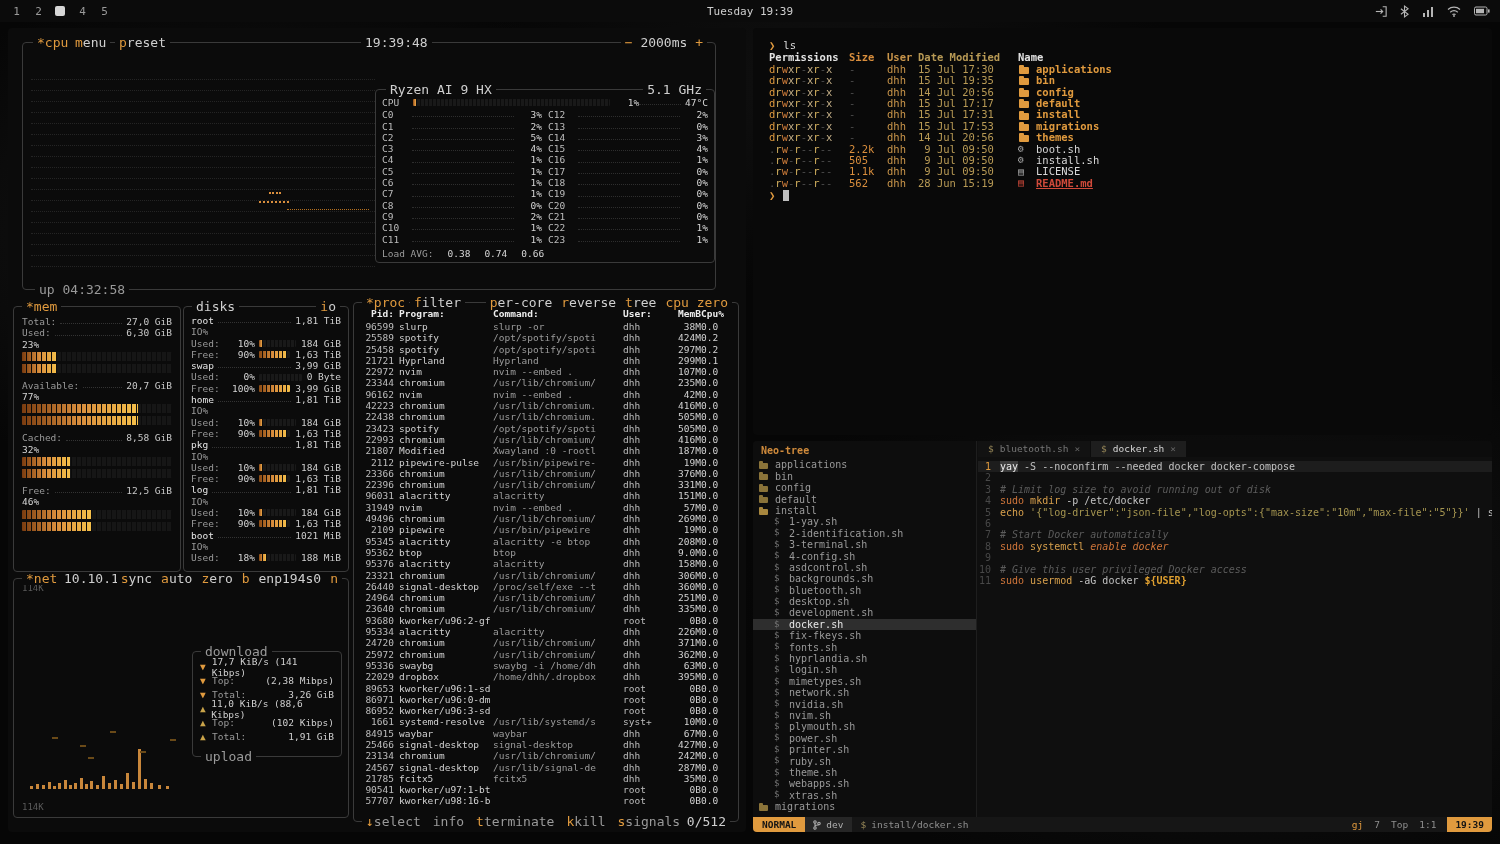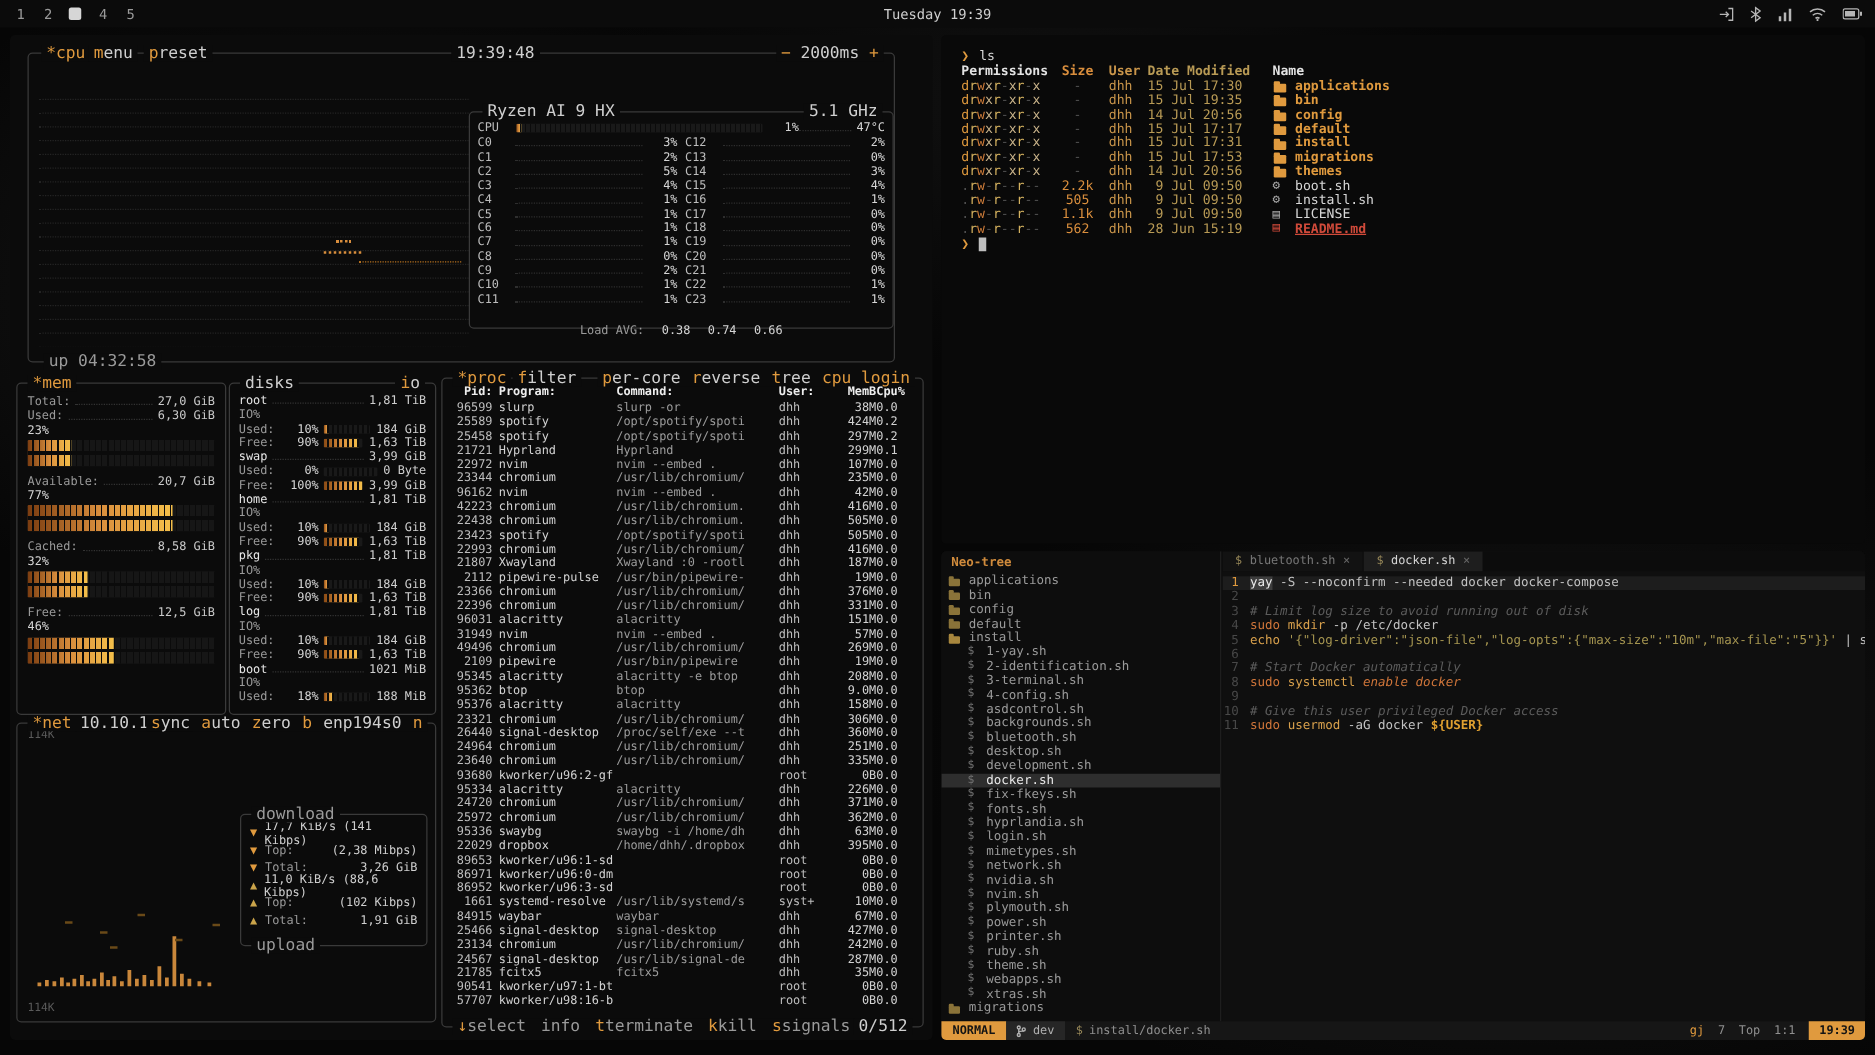--- a/index.html
+++ b/index.html
@@ -45,21 +45,21 @@
 .cp{width:24px;text-align:right;color:#d5d5d5}
 .cmeter{flex:1;margin:0 4px;border-bottom:1px dotted #2e2e2e;height:5px}
 .meter{position:relative;height:7px;background:#191919;border-radius:1px;overflow:hidden}
 .meter>i{display:block;height:100%;background:linear-gradient(90deg,#8a4a14,#d98e3d,#f5c04a)}
 .meter::after{content:"";position:absolute;inset:0;background:repeating-linear-gradient(90deg,transparent 0 3px,#0b0b0b 3px 4px)}
 .mainmeter{flex:1;margin:0 5px}
 .tspark{width:42px;border-bottom:1px dotted #2e2e2e;height:5px;margin-right:4px}
 .ctemp{color:#d5d5d5}
 #coregrid{display:flex;gap:6px;margin-top:1px}
 .ccol{flex:1}
-.loadrow{display:flex;justify-content:center;gap:14px;margin-top:14px;color:#d5d5d5}
+.loadrow{display:flex;gap:14px;margin-top:3px;color:#d5d5d5}
 
 #membox{padding:9px 8px 4px}
 .mrow{display:flex;align-items:center;height:11.3px}
 .mpct{height:11.3px;color:#d5d5d5}
 .bigmeter{position:relative;height:21px;background:#161616;border-radius:1px;overflow:hidden;margin:2px 0 7px}
 .bigmeter>i{display:block;height:100%;background:linear-gradient(90deg,#7a3c10,#d98e3d,#f5c04a)}
 .bigmeter::after{content:"";position:absolute;inset:0;background:
   repeating-linear-gradient(90deg,transparent 0 4px,#0b0b0b 4px 5px),
   linear-gradient(#0000 0 9px,#0b0b0b 9px 12px,#0000 12px)}
 
@@ -98,21 +98,21 @@
 .phead .c1,.phead .c2,.phead .c3,.phead .c4,.phead .c5,.phead .c6{color:#ededed}
 .pfoot{display:flex;gap:12px;left:8px}
 .fitem b{color:#e09a3e;font-weight:normal}
 .fitem span{color:#9a9a9a}
 
 .tline{display:flex;align-items:center;height:11.4px;margin-bottom:1px}
 .prompt{color:#e09a3e;font-weight:bold;margin-right:8px}
 .tcmd{color:#dadada}
 .thead,.trow{display:flex;align-items:center;height:11.4px}
 .col-perm{width:80px;white-space:pre}
-.col-size{width:38px;text-align:center;padding-right:12px;color:#d98e3d;white-space:pre}
+.col-size{width:38px;text-align:left;padding-right:12px;color:#d98e3d;white-space:pre}
 .col-size.t-dir{color:#4f4f4f}
 .col-user{width:31px;color:#c9954a}
 .col-date{width:100px;color:#b89a55;white-space:pre}
 .col-name{display:flex;align-items:center;gap:6px}
 .thead{color:#e3e3e3;font-weight:bold}
 .thead span{}
 .p-d{color:#e09a3e}.p-r{color:#d4b15f}.p-w{color:#cf7d3a}.p-x{color:#c9b38a}.p-n{color:#4f4f4f}
 .fic{position:relative;width:12px;height:11px;display:inline-block;flex:none}
 .fic.t-dir::before,.fic.t-dir-open::before{content:"";position:absolute;left:1px;top:3px;width:10px;height:7px;background:#e09a3e;border-radius:1px}
 .fic.t-dir::after,.fic.t-dir-open::after{content:"";position:absolute;left:1px;top:1px;width:5px;height:3px;background:#e09a3e;border-radius:1px 1px 0 0}
@@ -707,21 +707,21 @@
       </div>
     </div>
 
     <div class="bx" id="procbox" style="left:345px;top:274px;width:386px;height:520px">
       <span class="bt acc" style="left:8px">*proc</span>
       <span class="bt keyhint" style="left:56px">filter</span>
       <span class="bt btr" style="right:6px">
         <span class="keyhint">per-core</span>
         <span class="keyhint">reverse</span>
         <span class="keyhint">tree</span>
-        <span class="acc">cpu login</span>
+        <span class="acc">cpu zero</span>
       </span>
       <div class="phead">
         <span class="c1">Pid:</span>
         <span class="c2">Program:</span>
         <span class="c3">Command:</span>
         <span class="c4">User:</span>
         <span class="c5">MemB</span>
         <span class="c6">Cpu%</span>
       </div>
       <div class="prows">
@@ -809,21 +809,21 @@
           <div class="prow">
             <span class="c1">22993</span>
             <span class="c2">chromium</span>
             <span class="c3">/usr/lib/chromium/</span>
             <span class="c4">dhh</span>
             <span class="c5">416M</span>
             <span class="c6">0.0</span>
           </div>
           <div class="prow">
             <span class="c1">21807</span>
-            <span class="c2">Xwayland</span>
+            <span class="c2">Modified</span>
             <span class="c3">Xwayland :0 -rootl</span>
             <span class="c4">dhh</span>
             <span class="c5">187M</span>
             <span class="c6">0.0</span>
           </div>
           <div class="prow">
             <span class="c1">2112</span>
             <span class="c2">pipewire-pulse</span>
             <span class="c3">/usr/bin/pipewire-</span>
             <span class="c4">dhh</span>

